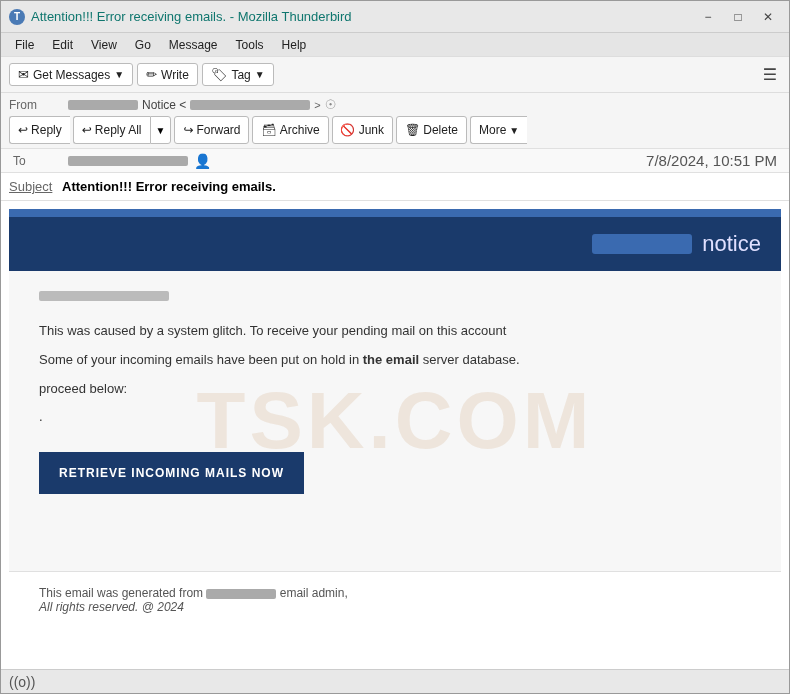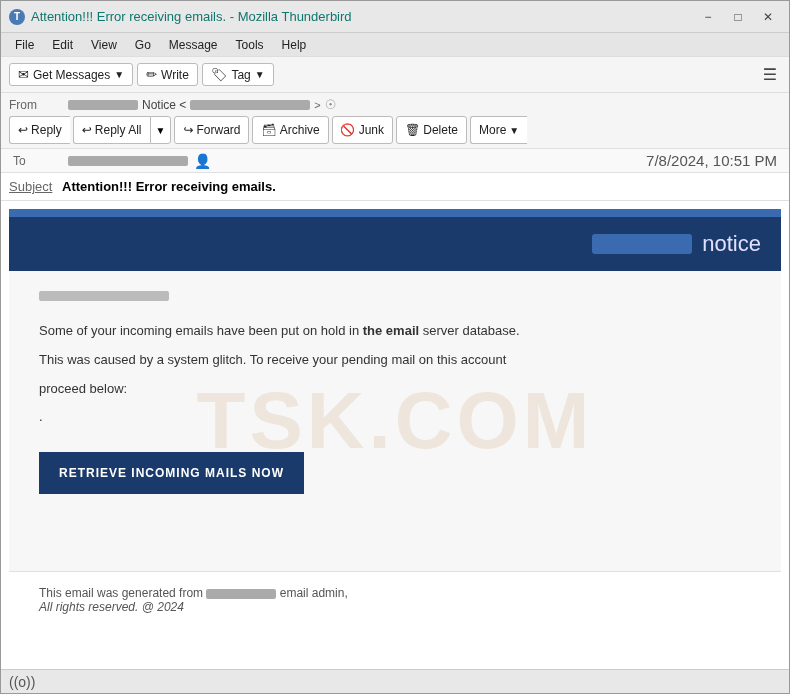--- a/index.html
+++ b/index.html
@@ -185,24 +185,24 @@
         <div class="banner-logo-blur"></div>
         <span class="banner-notice-text">notice</span>
       </div>
 
       <div class="watermark-area" style="background:#f7f7f7; min-height: 300px;">
         <div class="watermark">TSK.COM</div>
 
         <div class="email-text-section">
           <div class="sender-blur"></div>
 
+          <p class="email-paragraph">This was caused by a system glitch. To receive your pending mail on this account</p>
           <p class="email-paragraph">
             <span>Some of your incoming emails have been put on hold in </span><strong>the email</strong><span> server database.</span>
           </p>
-          <p class="email-paragraph">This was caused by a system glitch. To receive your pending mail on this account</p>
           <p class="email-paragraph">proceed below:</p>
           <p class="email-paragraph">.</p>
 
           <button class="retrieve-btn">RETRIEVE INCOMING MAILS NOW</button>
         </div>
       </div>
 
       <div class="email-footer">
         <p>
           <span>This email was generated from</span>

